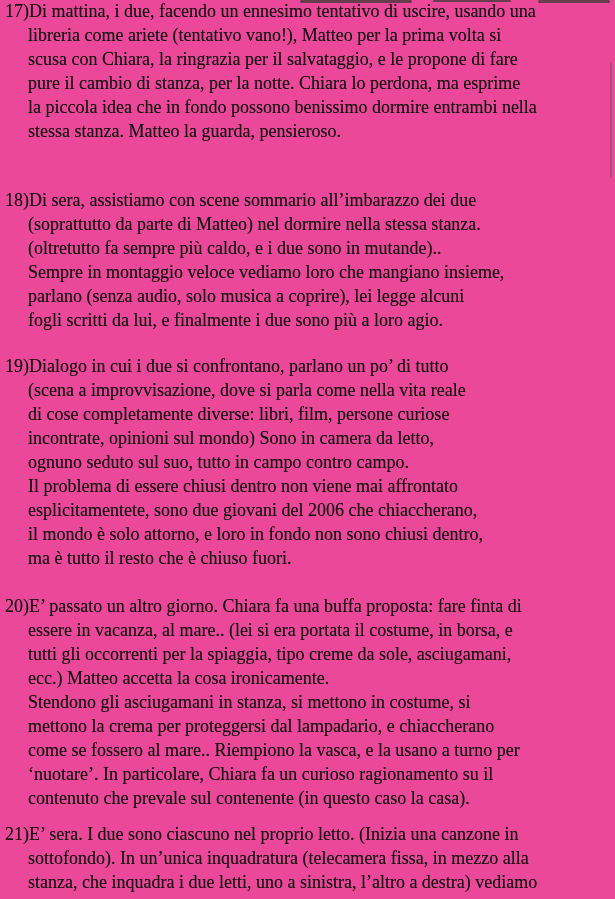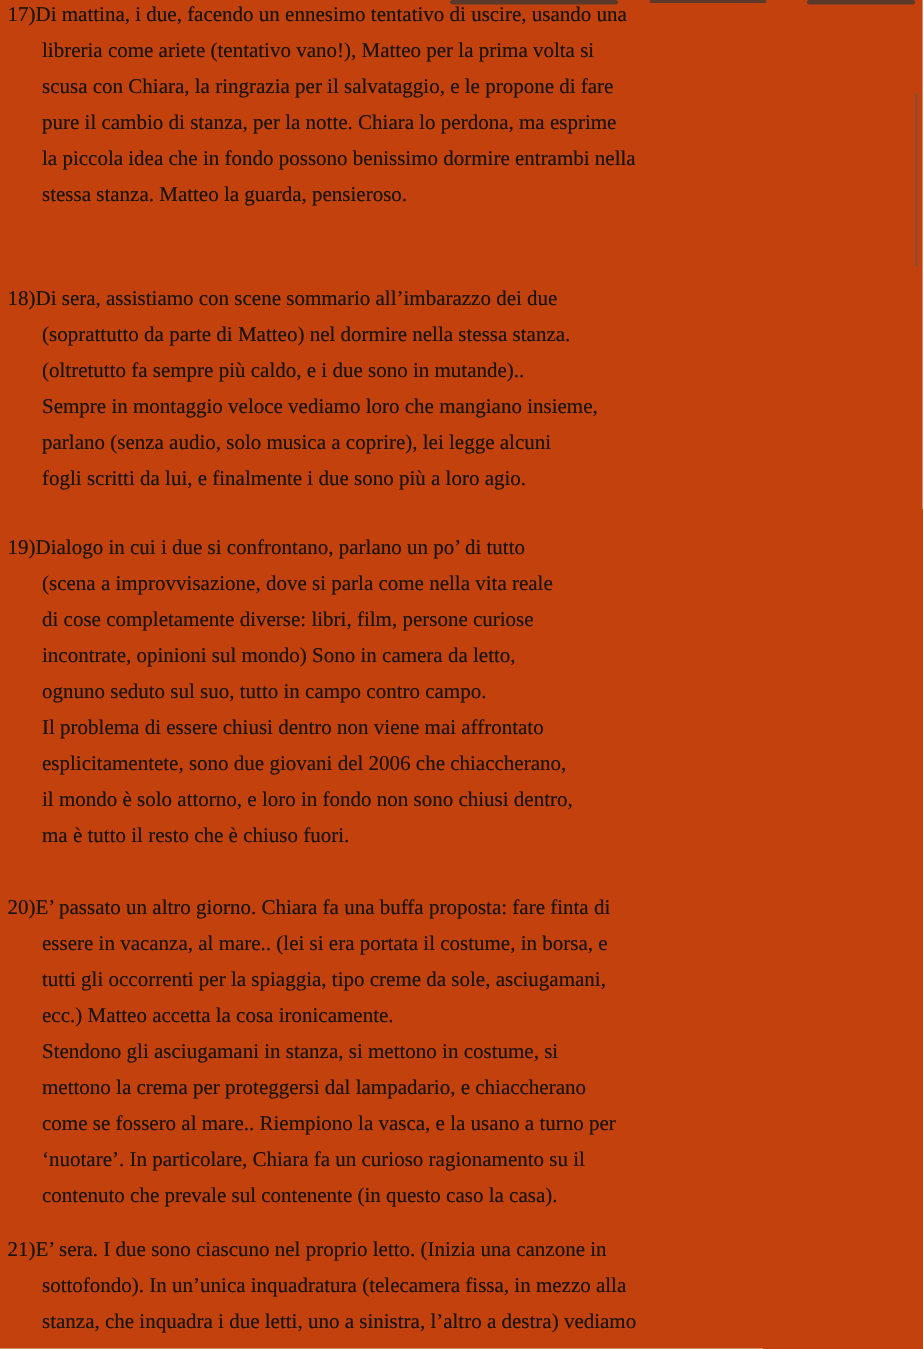--- a/index.html
+++ b/index.html
@@ -3,24 +3,24 @@
 <meta charset="utf-8">
 <style>
   html, body {
     margin: 0;
     padding: 0;
   }
   .page {
     position: relative;
     width: 615px;
     height: 899px;
-    background: #c2410c;
+    background: #ec4899;
     overflow: hidden;
     font-family: "Liberation Serif", "DejaVu Serif", serif;
-    font-size: 14px;
+    font-size: 18px;
     line-height: 24px;
     color: #171513;
     text-shadow: 0 0 0.4px rgba(20,18,16,0.55);
   }
   .para {
     position: absolute;
     left: 5px;
     width: 608px;
     padding-left: 23px;
   }

